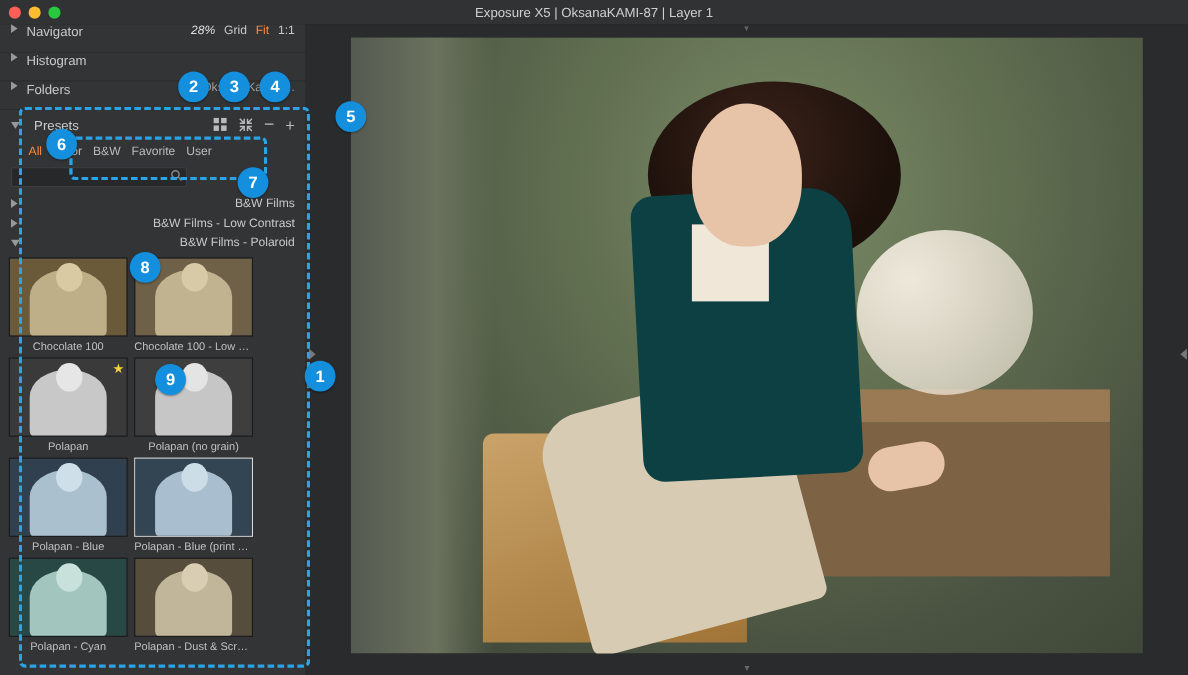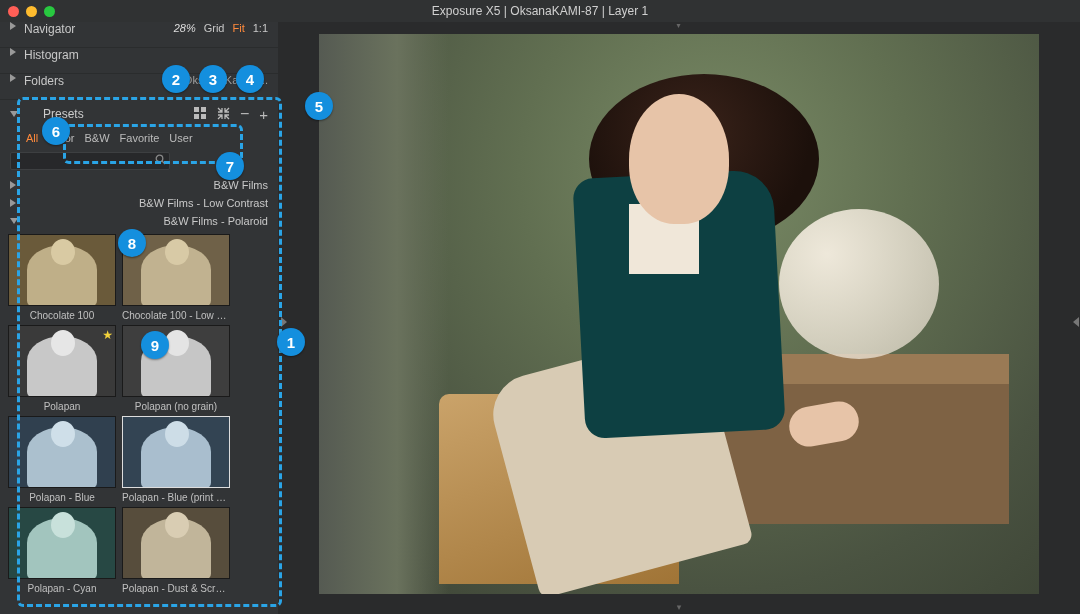--- a/index.html
+++ b/index.html
@@ -53,21 +53,21 @@
   .zoomctrls .active { color:#ff8a3c; }
   .folders-sub { color:#9e9e9e; font-size:11px; margin-left:auto; }
 
   
   .presets-panel { flex:1; display:flex; flex-direction:column; position:relative; }
   .presets-header {
     height:28px;
     display:flex;
     align-items:center;
     padding:0 10px;
-    gap:25px;
+    gap:13px;
   }
   .presets-header .tools { margin-left:auto; display:flex; gap:10px; align-items:center; }
   .icon-btn { color:#bbb; cursor:pointer; font-size:13px; line-height:1; }
 
   .filter-row {
     display:flex;
     gap:10px;
     padding:0 26px;
     height:20px;
     align-items:center;

